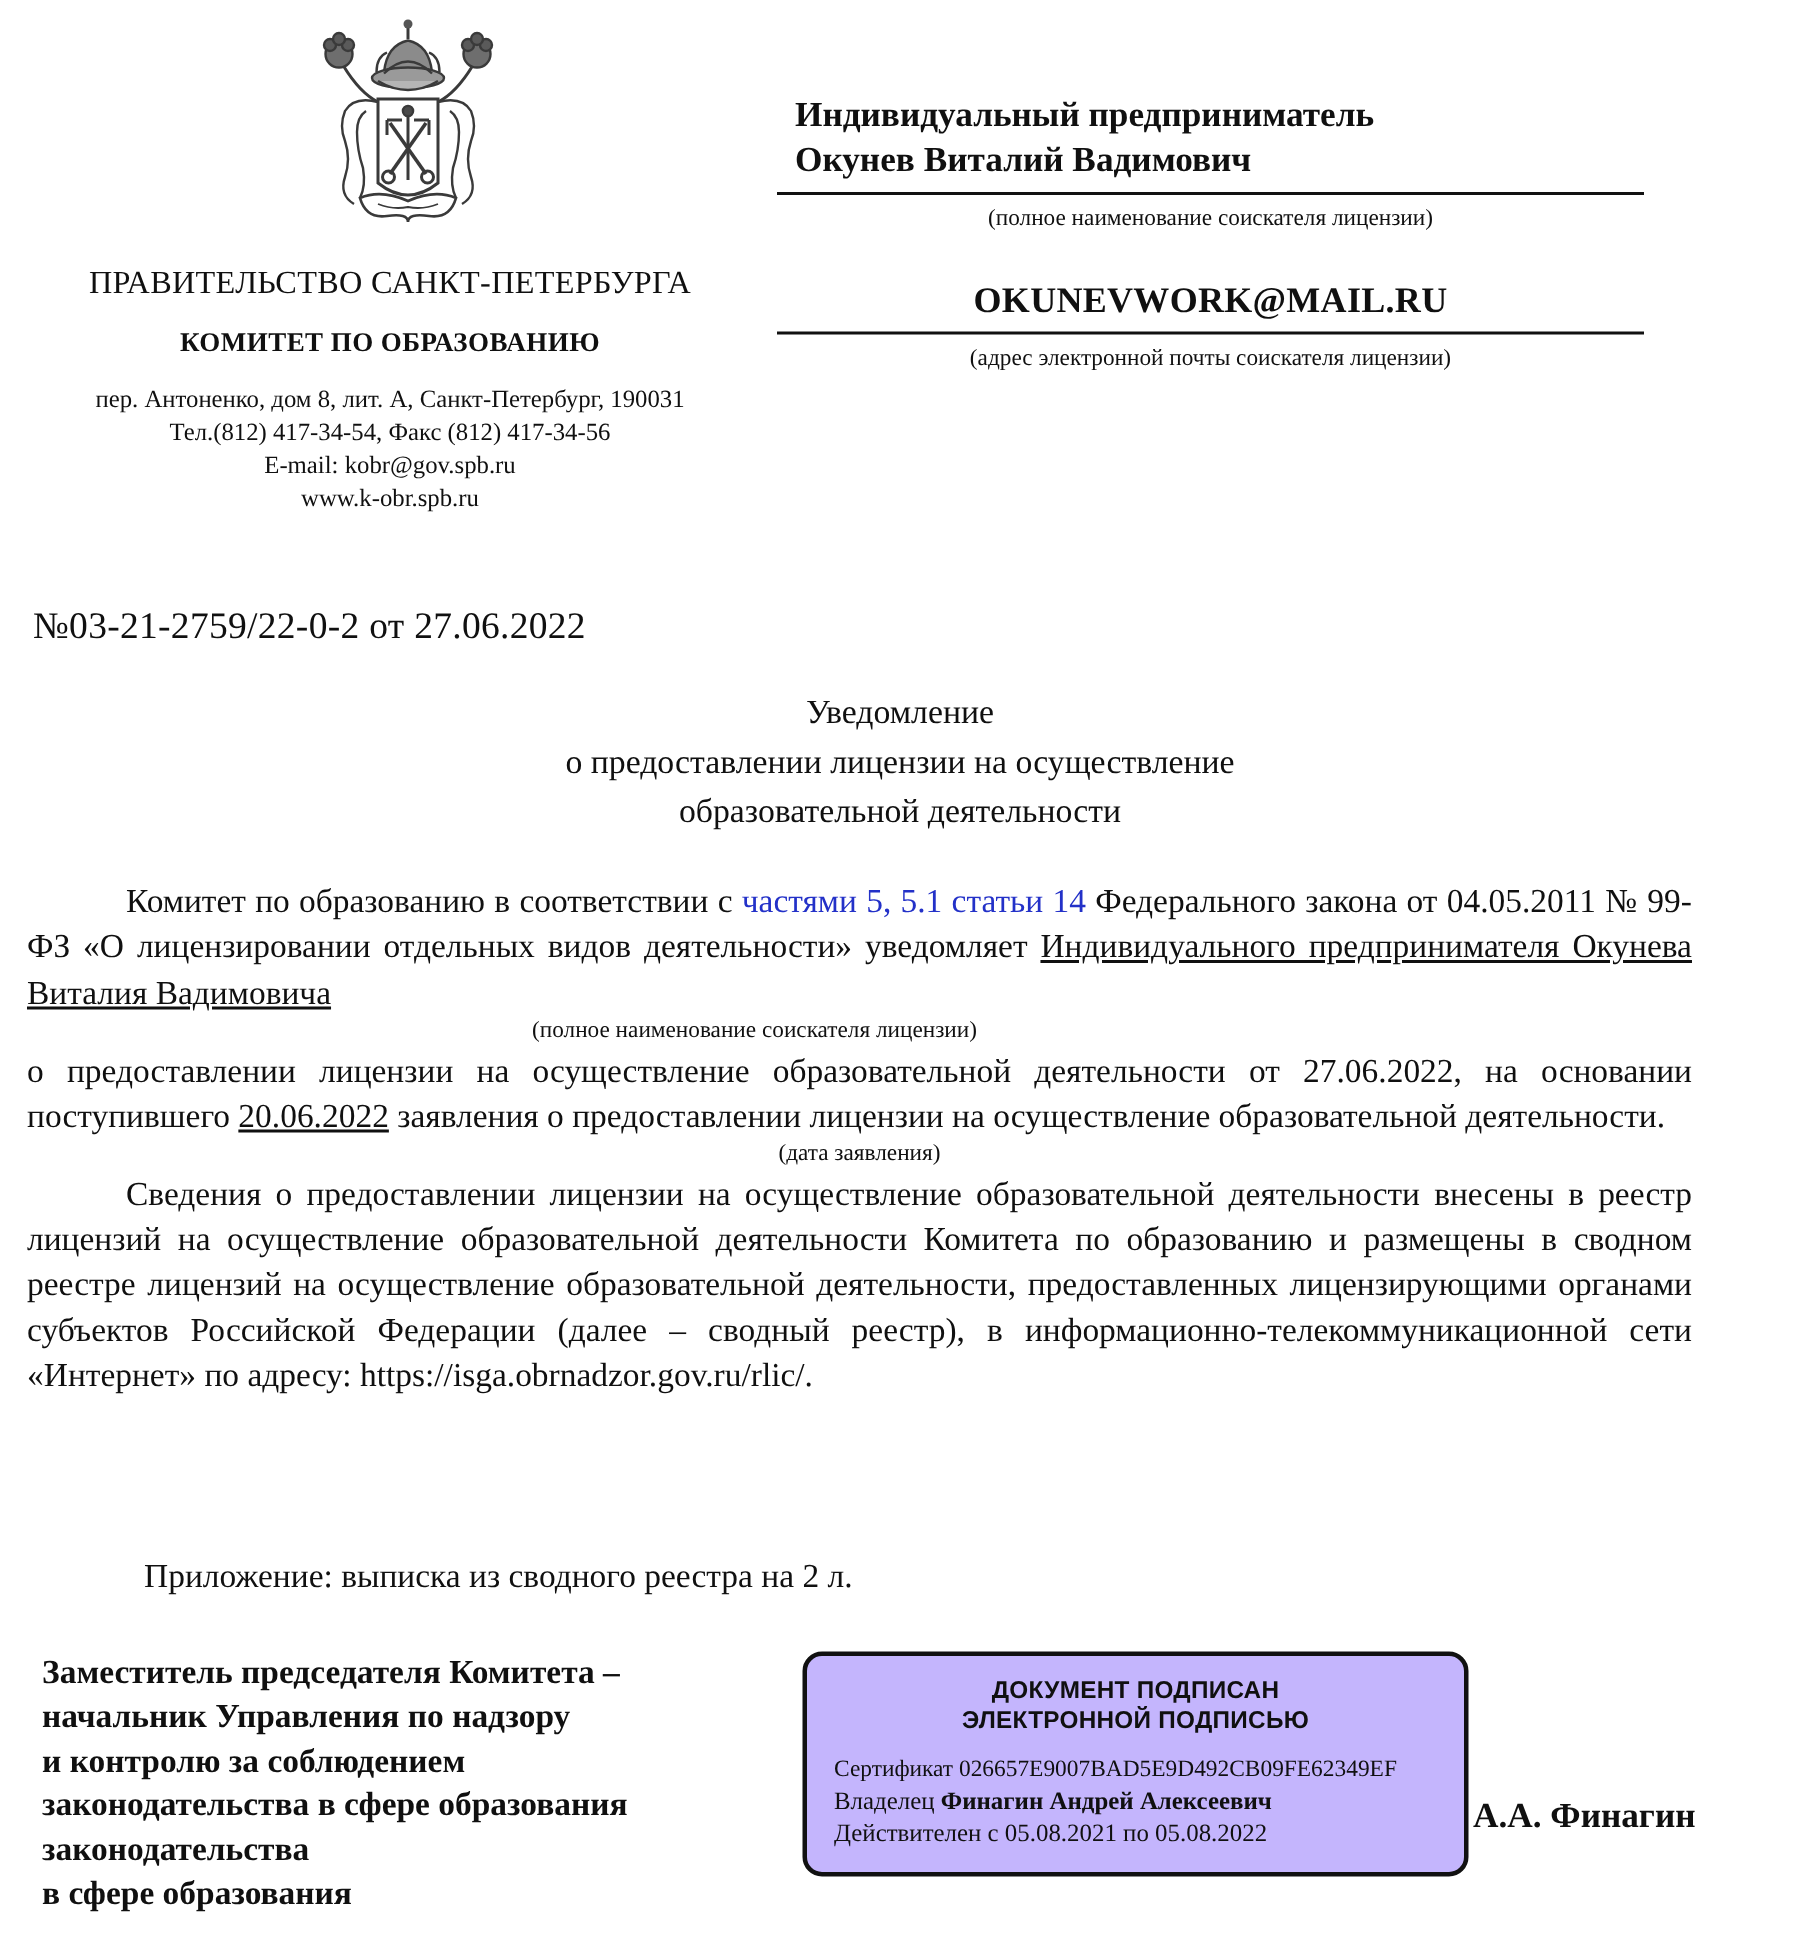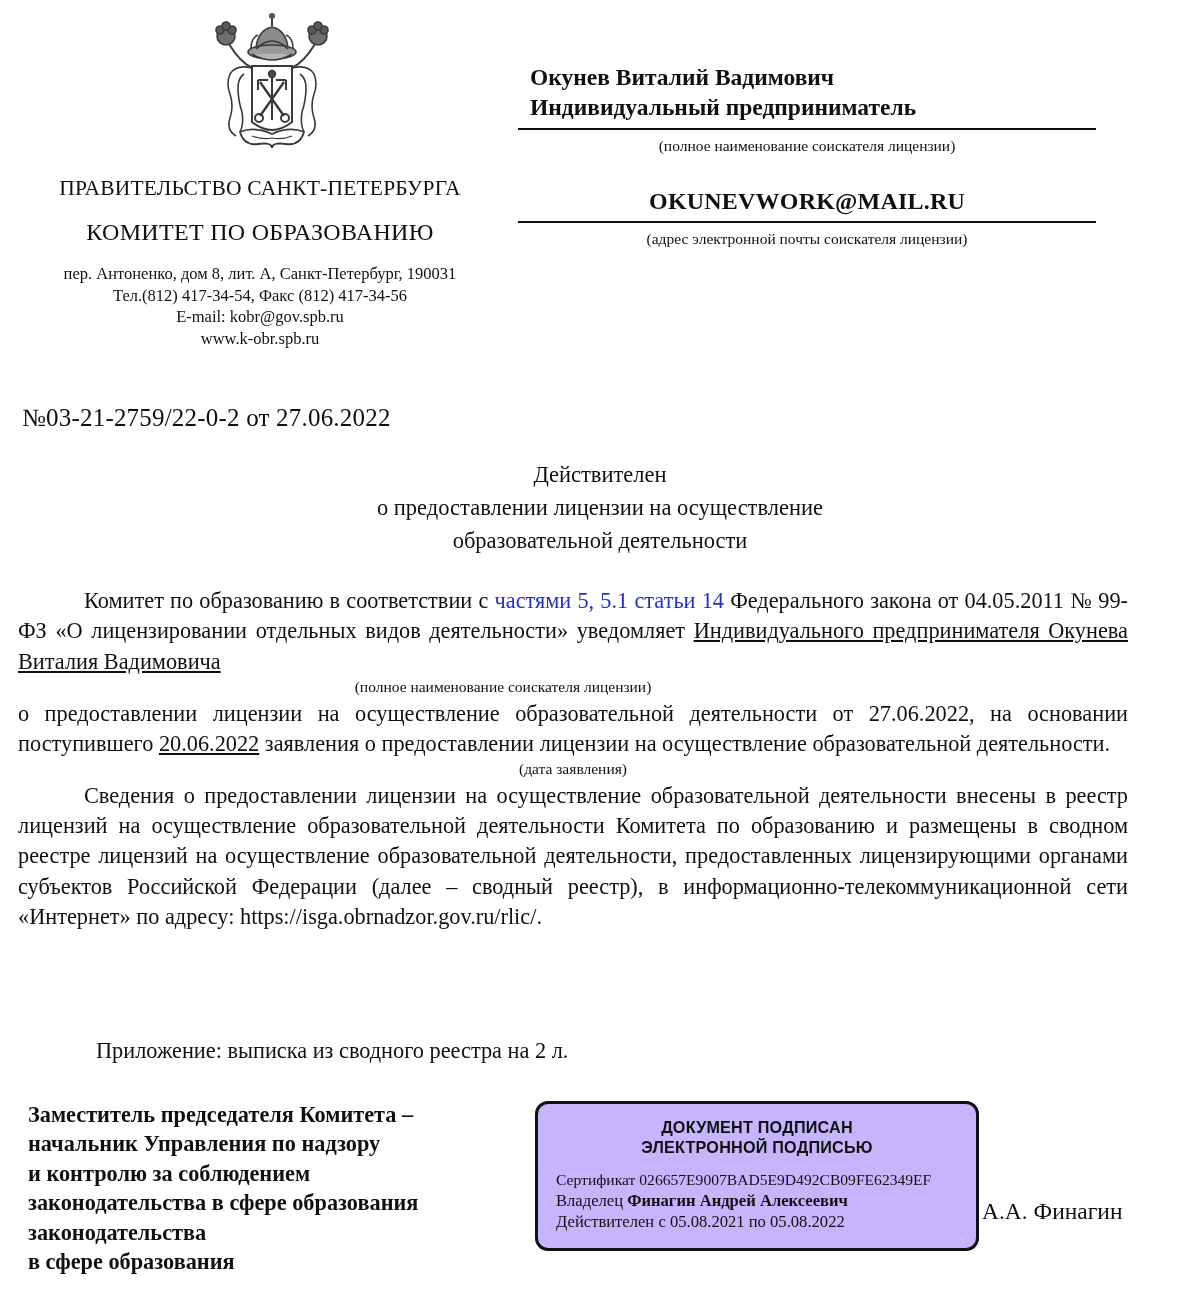--- a/index.html
+++ b/index.html
@@ -48,22 +48,22 @@
     width: 520px;
     text-align: center;
   }
   .org-gov {
     font-size: 21.5px;
     letter-spacing: 0.2px;
     line-height: 1.2;
     white-space: nowrap;
   }
   .org-committee {
-    font-size: 24px;
-    font-weight: normal;
+    font-size: 18px;
+    font-weight: bold;
     letter-spacing: 0.3px;
     line-height: 1.2;
     margin-top: 16px;
     white-space: nowrap;
   }
   .org-contacts {
     margin-top: 16px;
     font-size: 16.5px;
     line-height: 1.33;
   }
@@ -172,21 +172,21 @@
     font-weight: bold;
     line-height: 1.32;
   }
   .signature-title div { white-space: nowrap; }
 
   .signer-name {
     position: absolute;
     left: 982px;
     top: 1198px;
     font-size: 23.5px;
-    font-weight: normal;
+    font-weight: bold;
     white-space: nowrap;
   }
 
   
   .stamp {
     position: absolute;
     left: 535px;
     top: 1101px;
     width: 444px;
     height: 150px;
@@ -287,35 +287,35 @@
       <div class="org-contacts">
         <div>пер. Антоненко, дом 8, лит. А, Санкт-Петербург, 190031</div>
         <div>Тел.(812) 417-34-54, Факс (812) 417-34-56</div>
         <div>E-mail: kobr@gov.spb.ru</div>
         <div>www.k-obr.spb.ru</div>
       </div>
     </div>
 
     <div class="addressee">
       <div class="addressee-name">
+        <div>Индивидуальный предприниматель</div>
         <div>Окунев Виталий Вадимович</div>
-        <div>Индивидуальный предприниматель</div>
       </div>
       <div class="rule"></div>
       <div class="caption">(полное наименование соискателя лицензии)</div>
       <div class="addressee-email">OKUNEVWORK@MAIL.RU</div>
       <div class="rule"></div>
       <div class="caption">(адрес электронной почты соискателя лицензии)</div>
     </div>
   </div>
 
   <div class="doc-number">№03-21-2759/22-0-2 от 27.06.2022</div>
 
   <div class="doc-title">
-    <div>Действителен</div>
+    <div>Уведомление</div>
     <div>о предоставлении лицензии на осуществление</div>
     <div>образовательной деятельности</div>
   </div>
 
   <div class="body-text">
 
     <p class="para"><span>Комитет по образованию в соответствии с </span><span class="link-blue">частями 5, 5.1  статьи 14</span><span>  Федерального закона от 04.05.2011 № 99-ФЗ «О лицензировании отдельных видов деятельности» уведомляет </span><span class="uline">Индивидуального предпринимателя Окунева Виталия Вадимовича</span></p>
 
     <div class="sub-caption">(полное наименование соискателя лицензии)</div>
 

